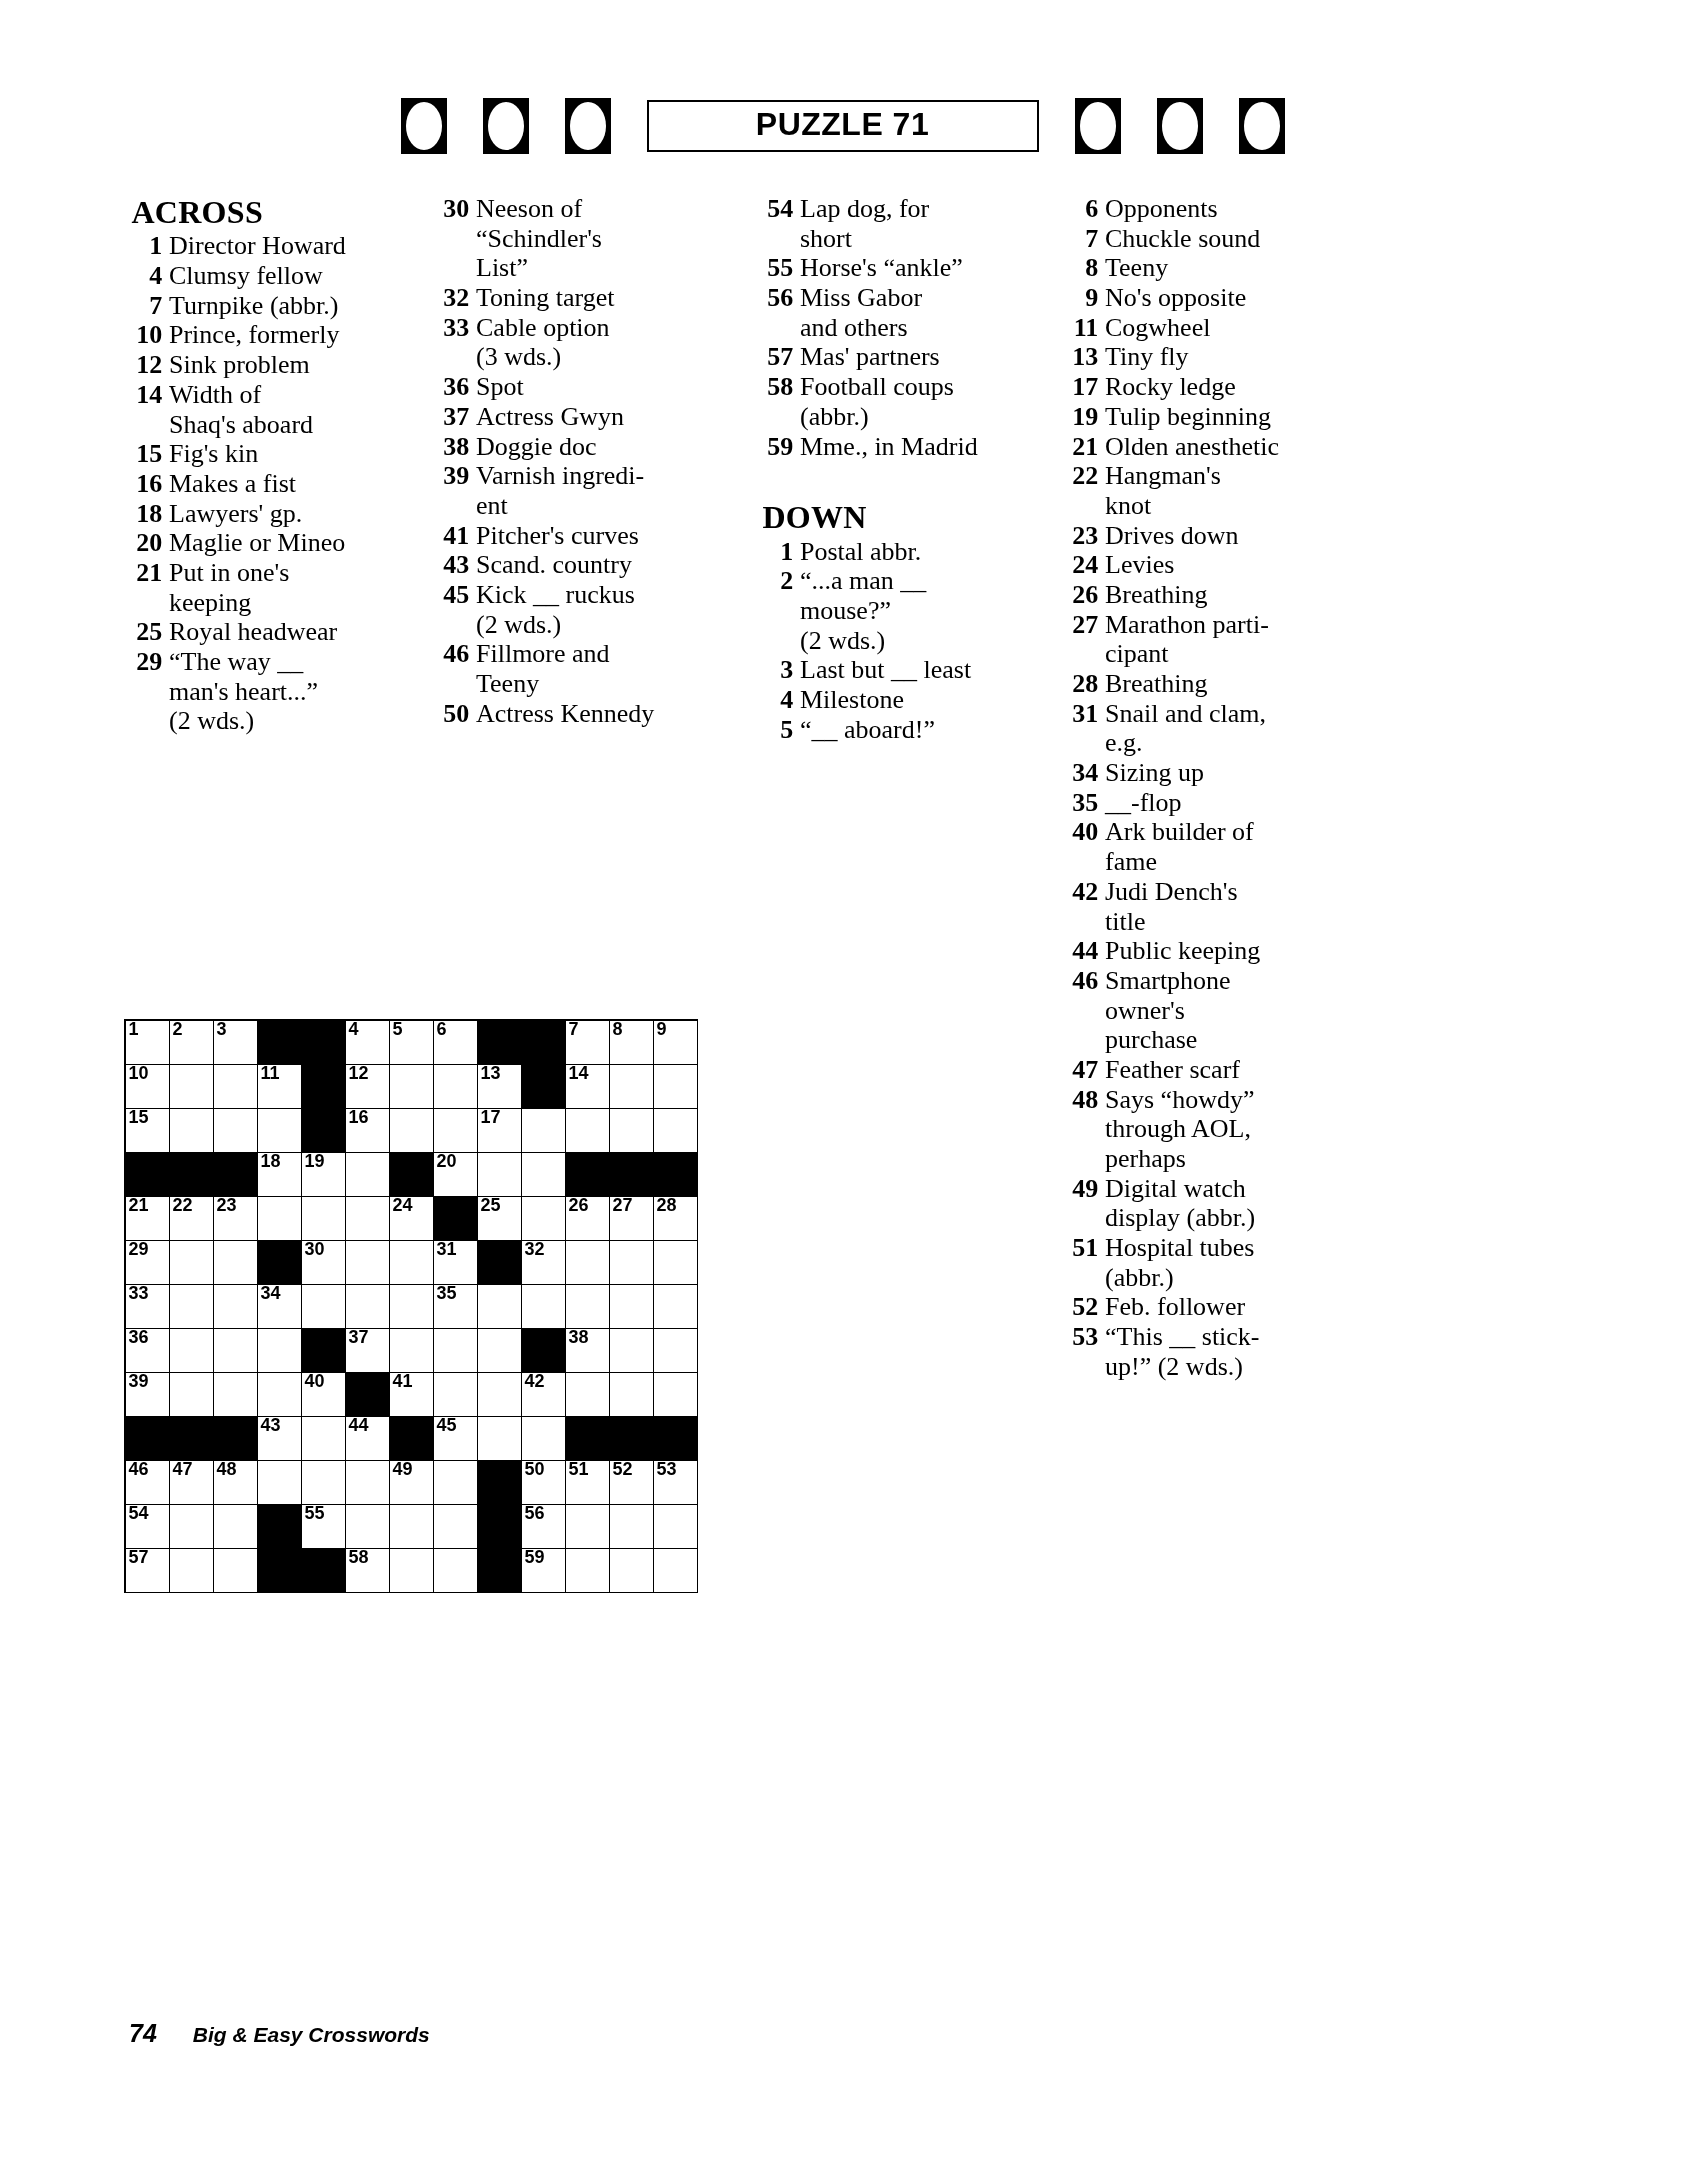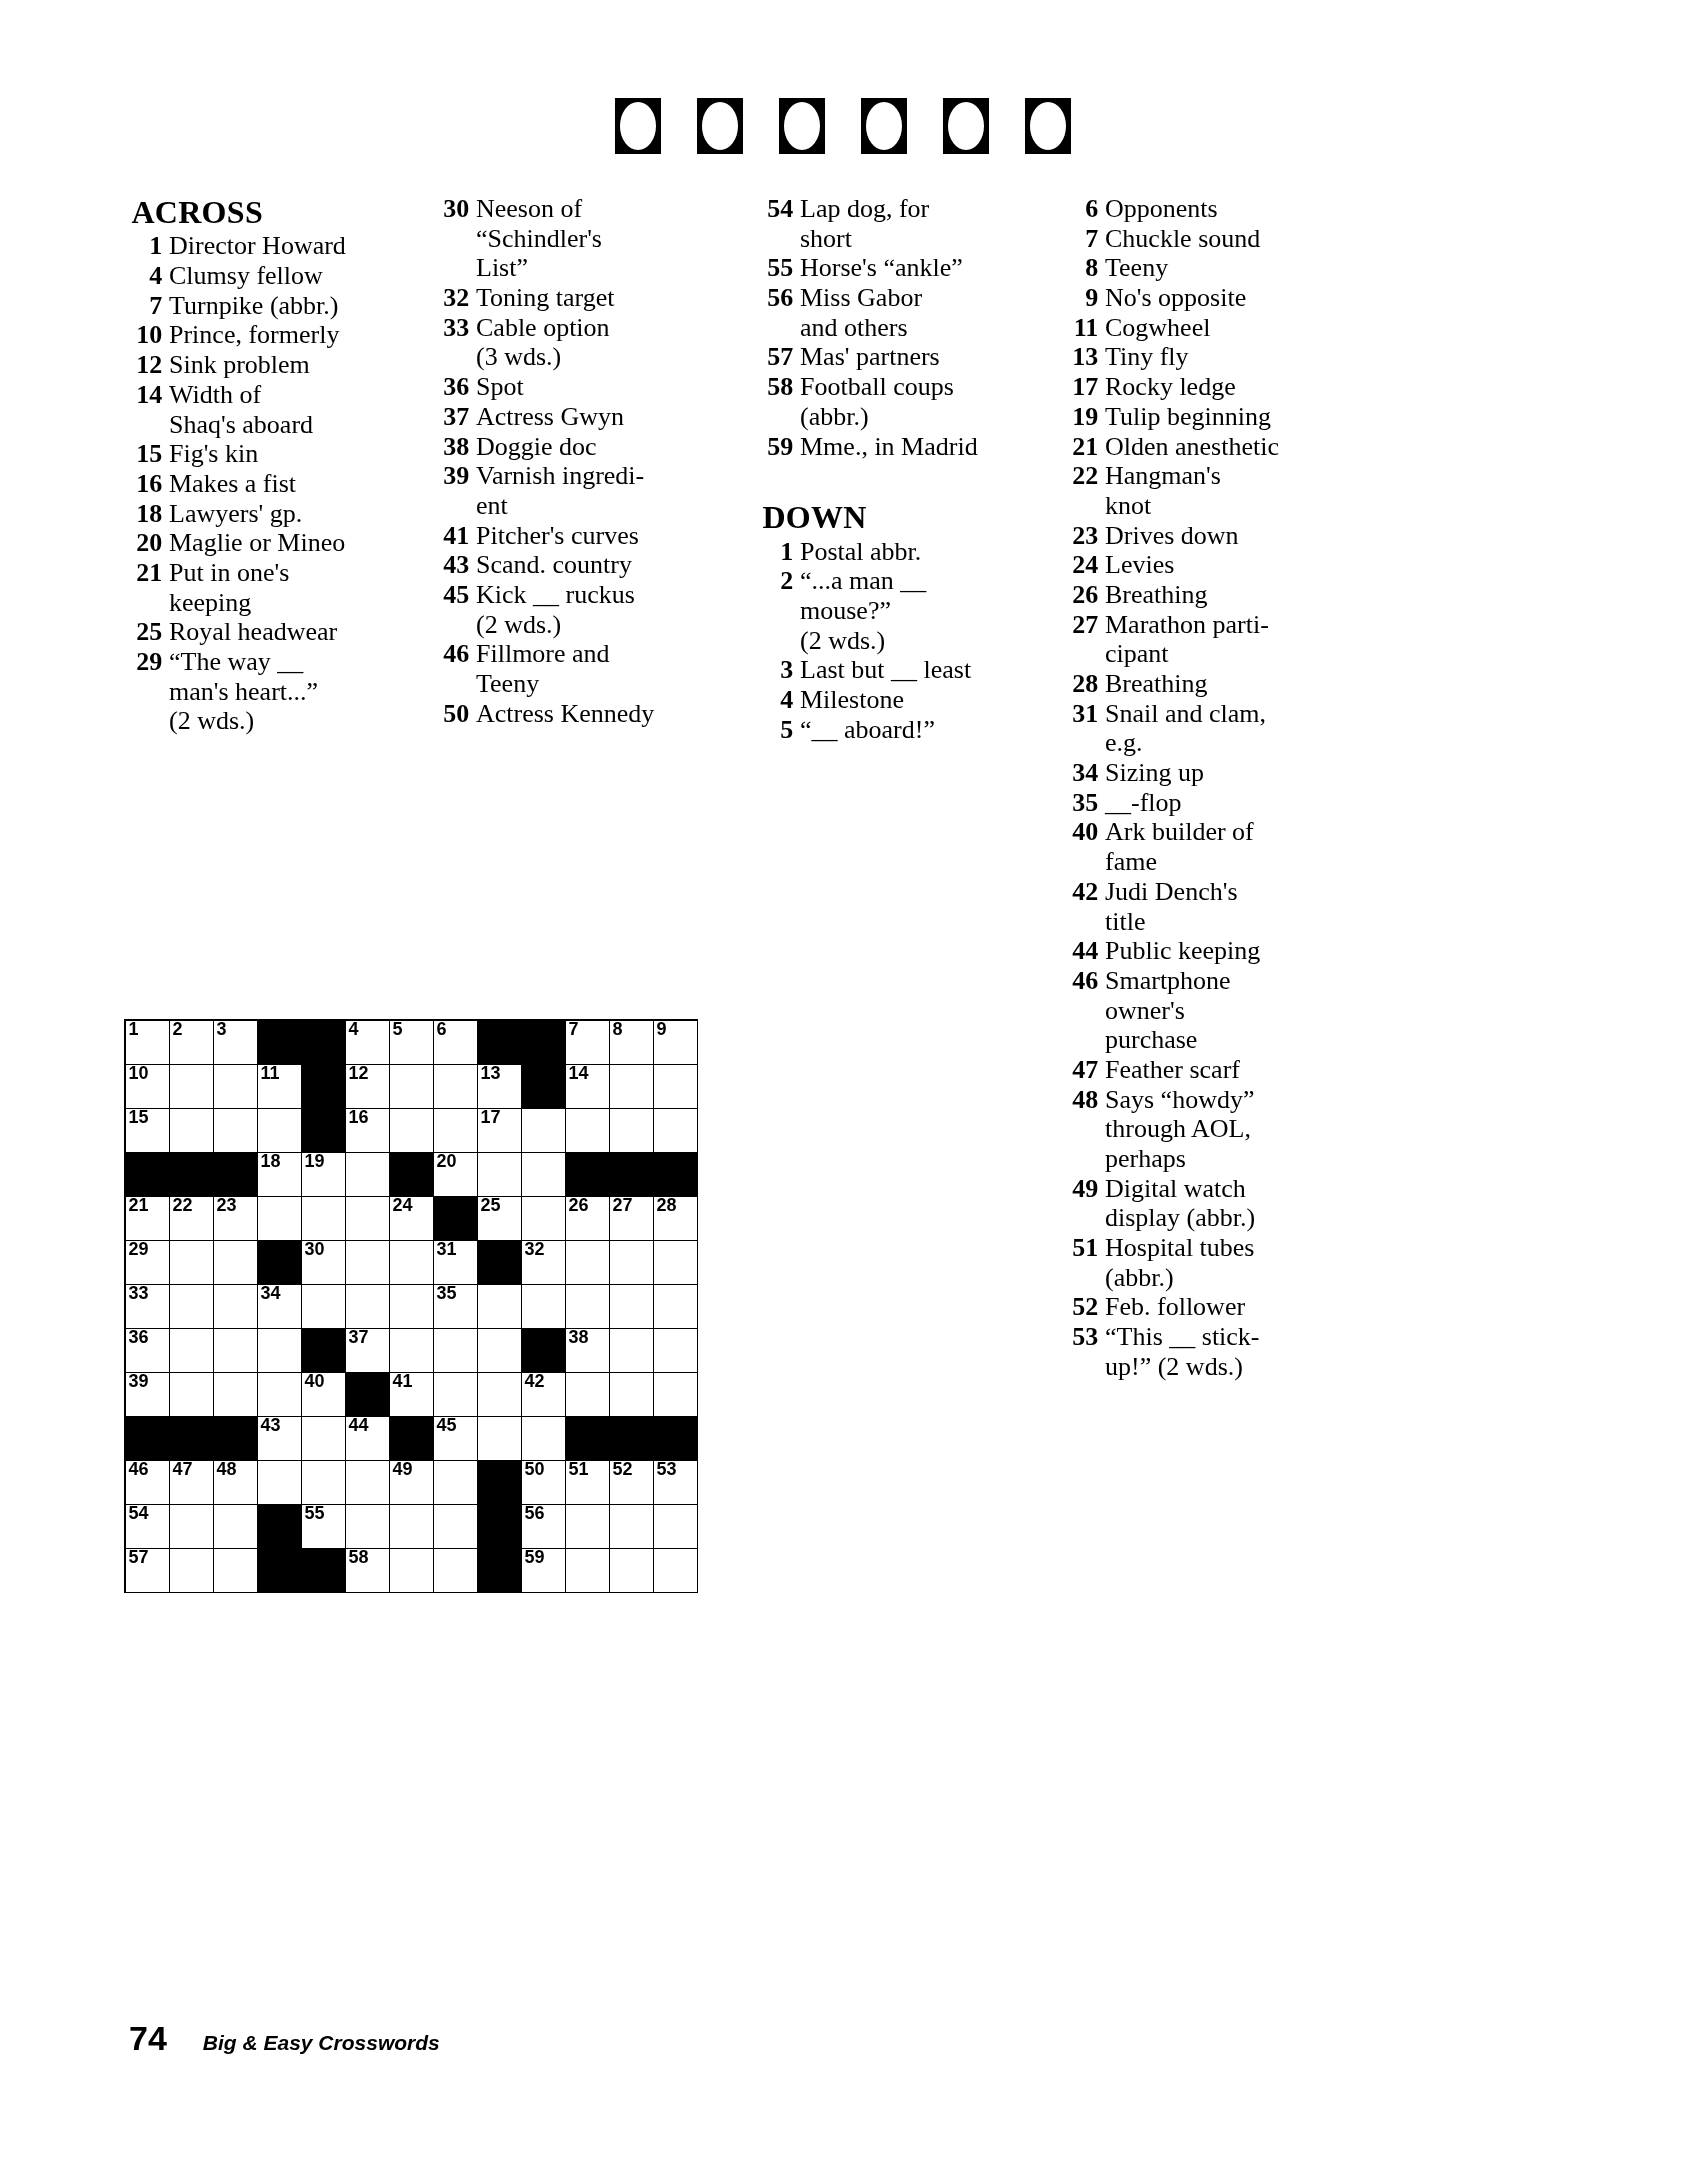--- a/index.html
+++ b/index.html
@@ -135,35 +135,39 @@
     position: absolute;
     left: 129px;
     top: 2019px;
     display: flex;
     align-items: baseline;
     gap: 36px;
     font-family: "Liberation Sans", "DejaVu Sans", sans-serif;
   }
   .footer .pagenum {
     font-weight: bold;
-    font-size: 34px;
+    font-size: 25px;
+    font-style: italic;
   }
   .footer .booktitle {
     font-style: italic;
     font-weight: bold;
     font-size: 21px;
   }
 </style>
 </head>
 <body>
 
 <div class="header">
   <span class="deco-dot"></span>
   <span class="deco-dot"></span>
   <span class="deco-dot"></span>
+  <div class="title-box">
+    <span class="title-text">PUZZLE 71</span>
+  </div>
   <span class="deco-dot"></span>
   <span class="deco-dot"></span>
   <span class="deco-dot"></span>
 </div>
 
 <div class="clue-area">
   <div class="clue-col c1">
       <div class="section-head">ACROSS</div>
       <div class="clue">
         <span class="num">1</span>

